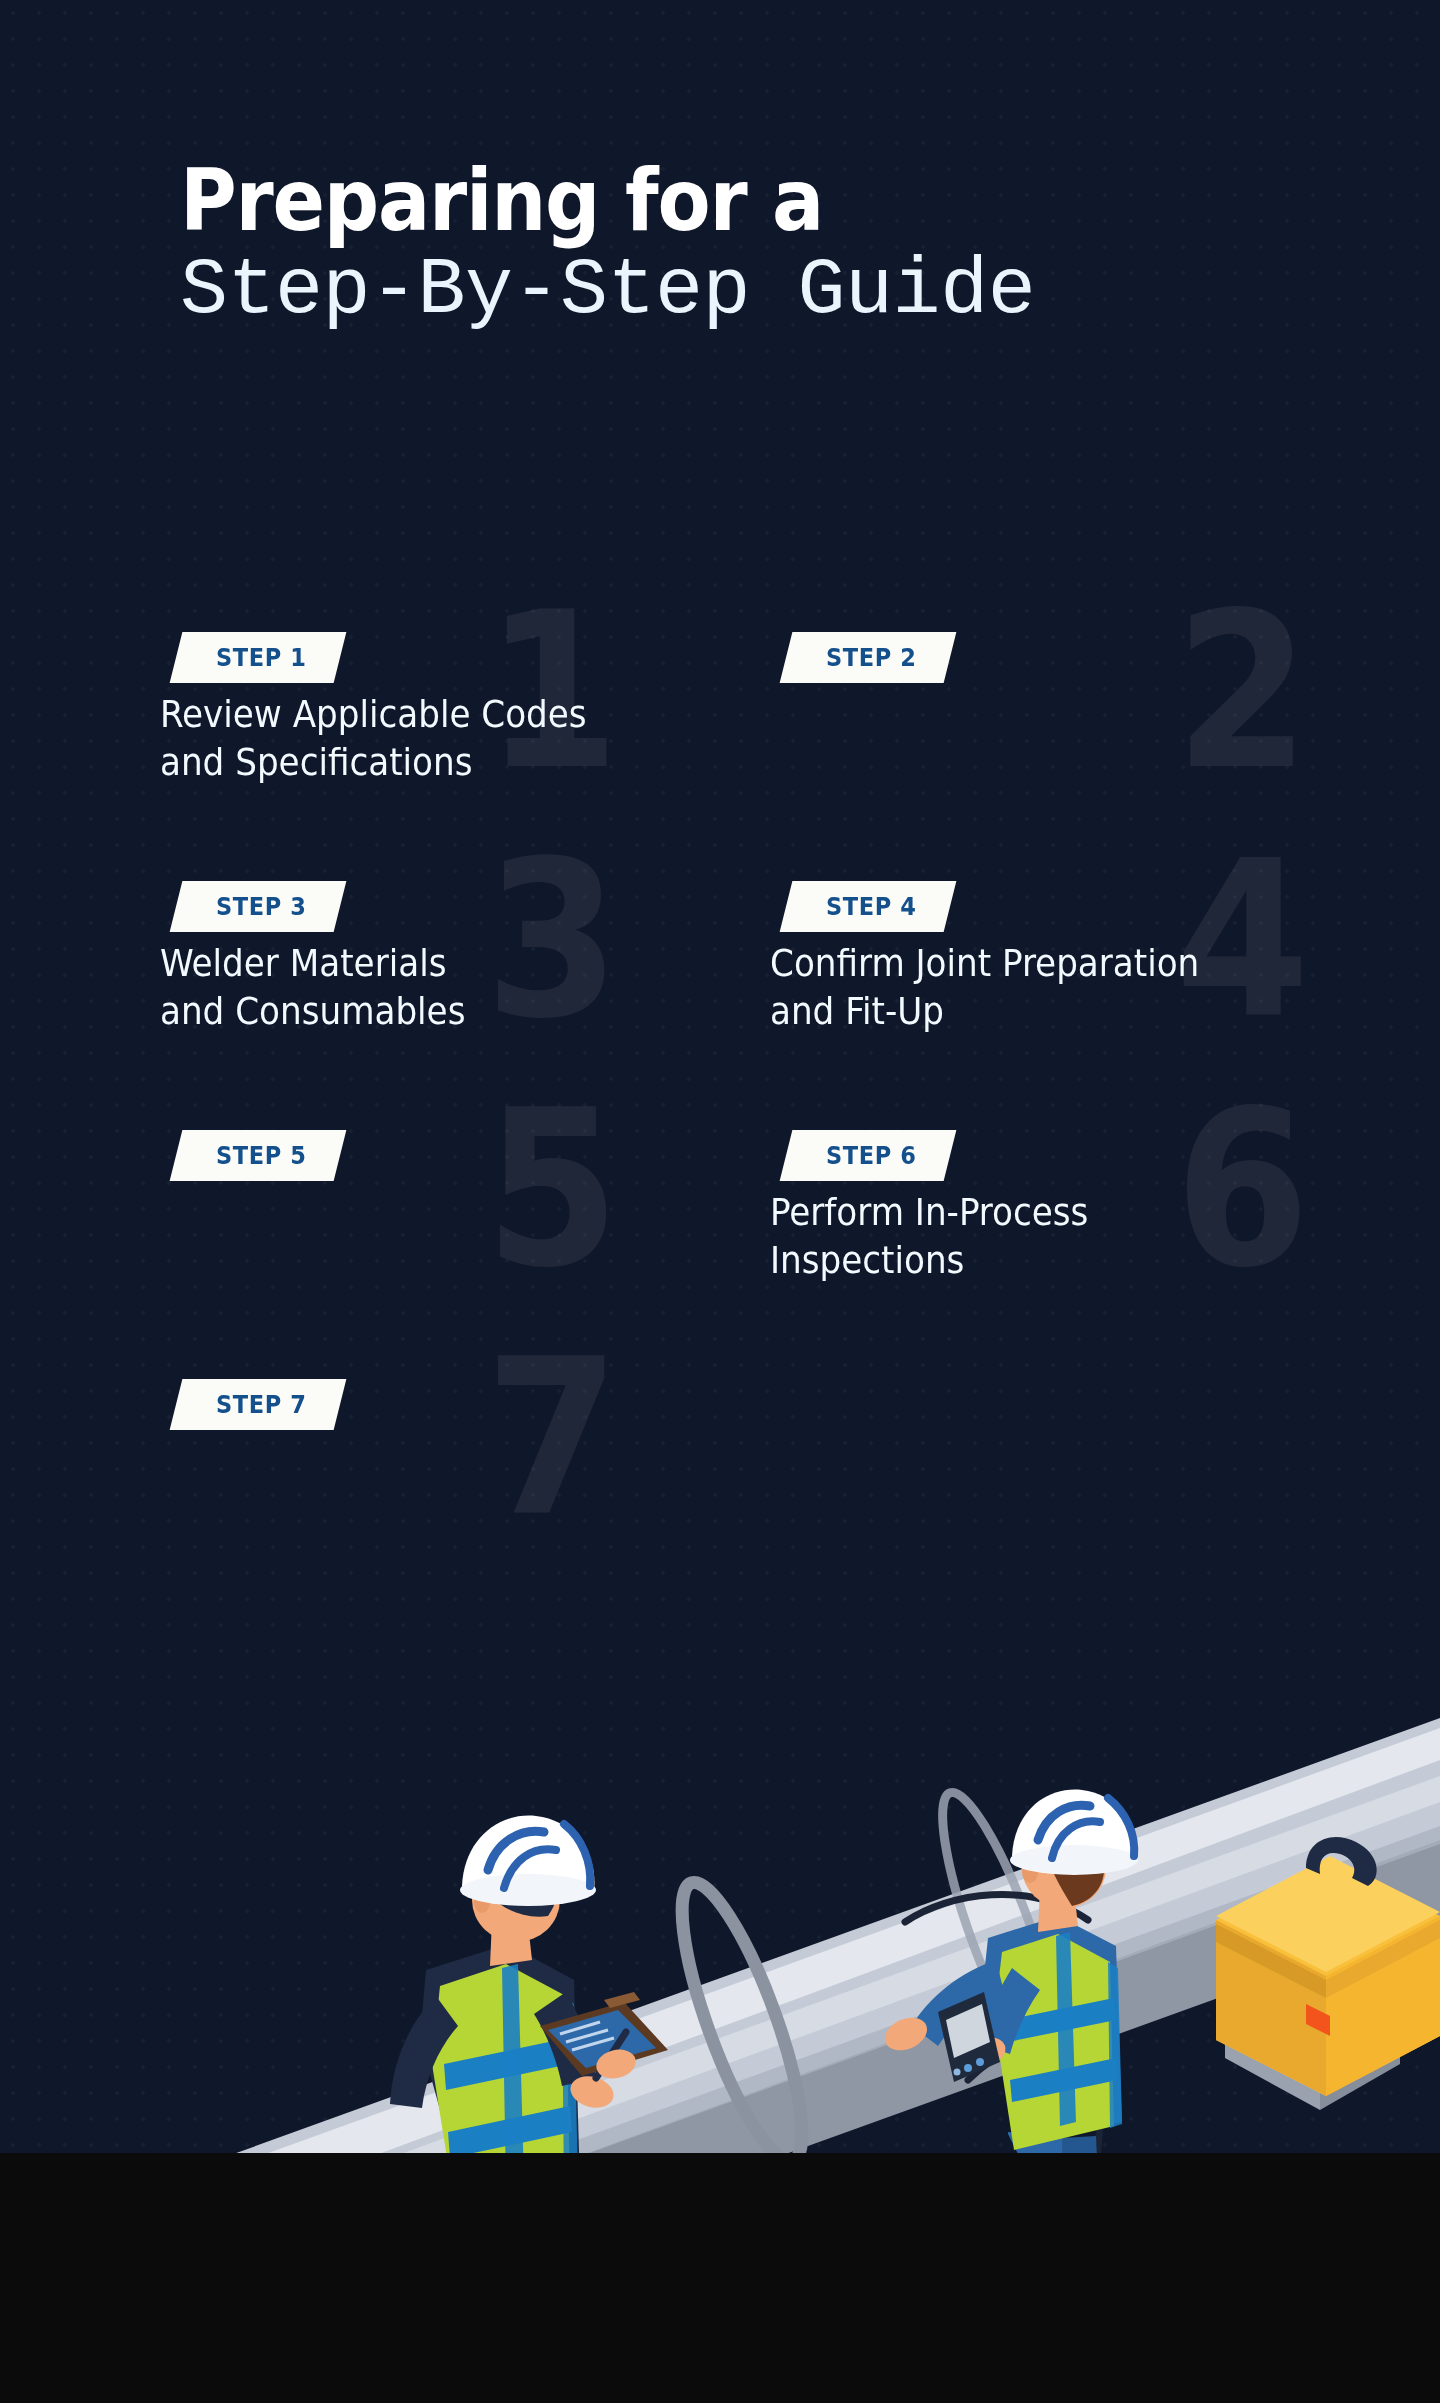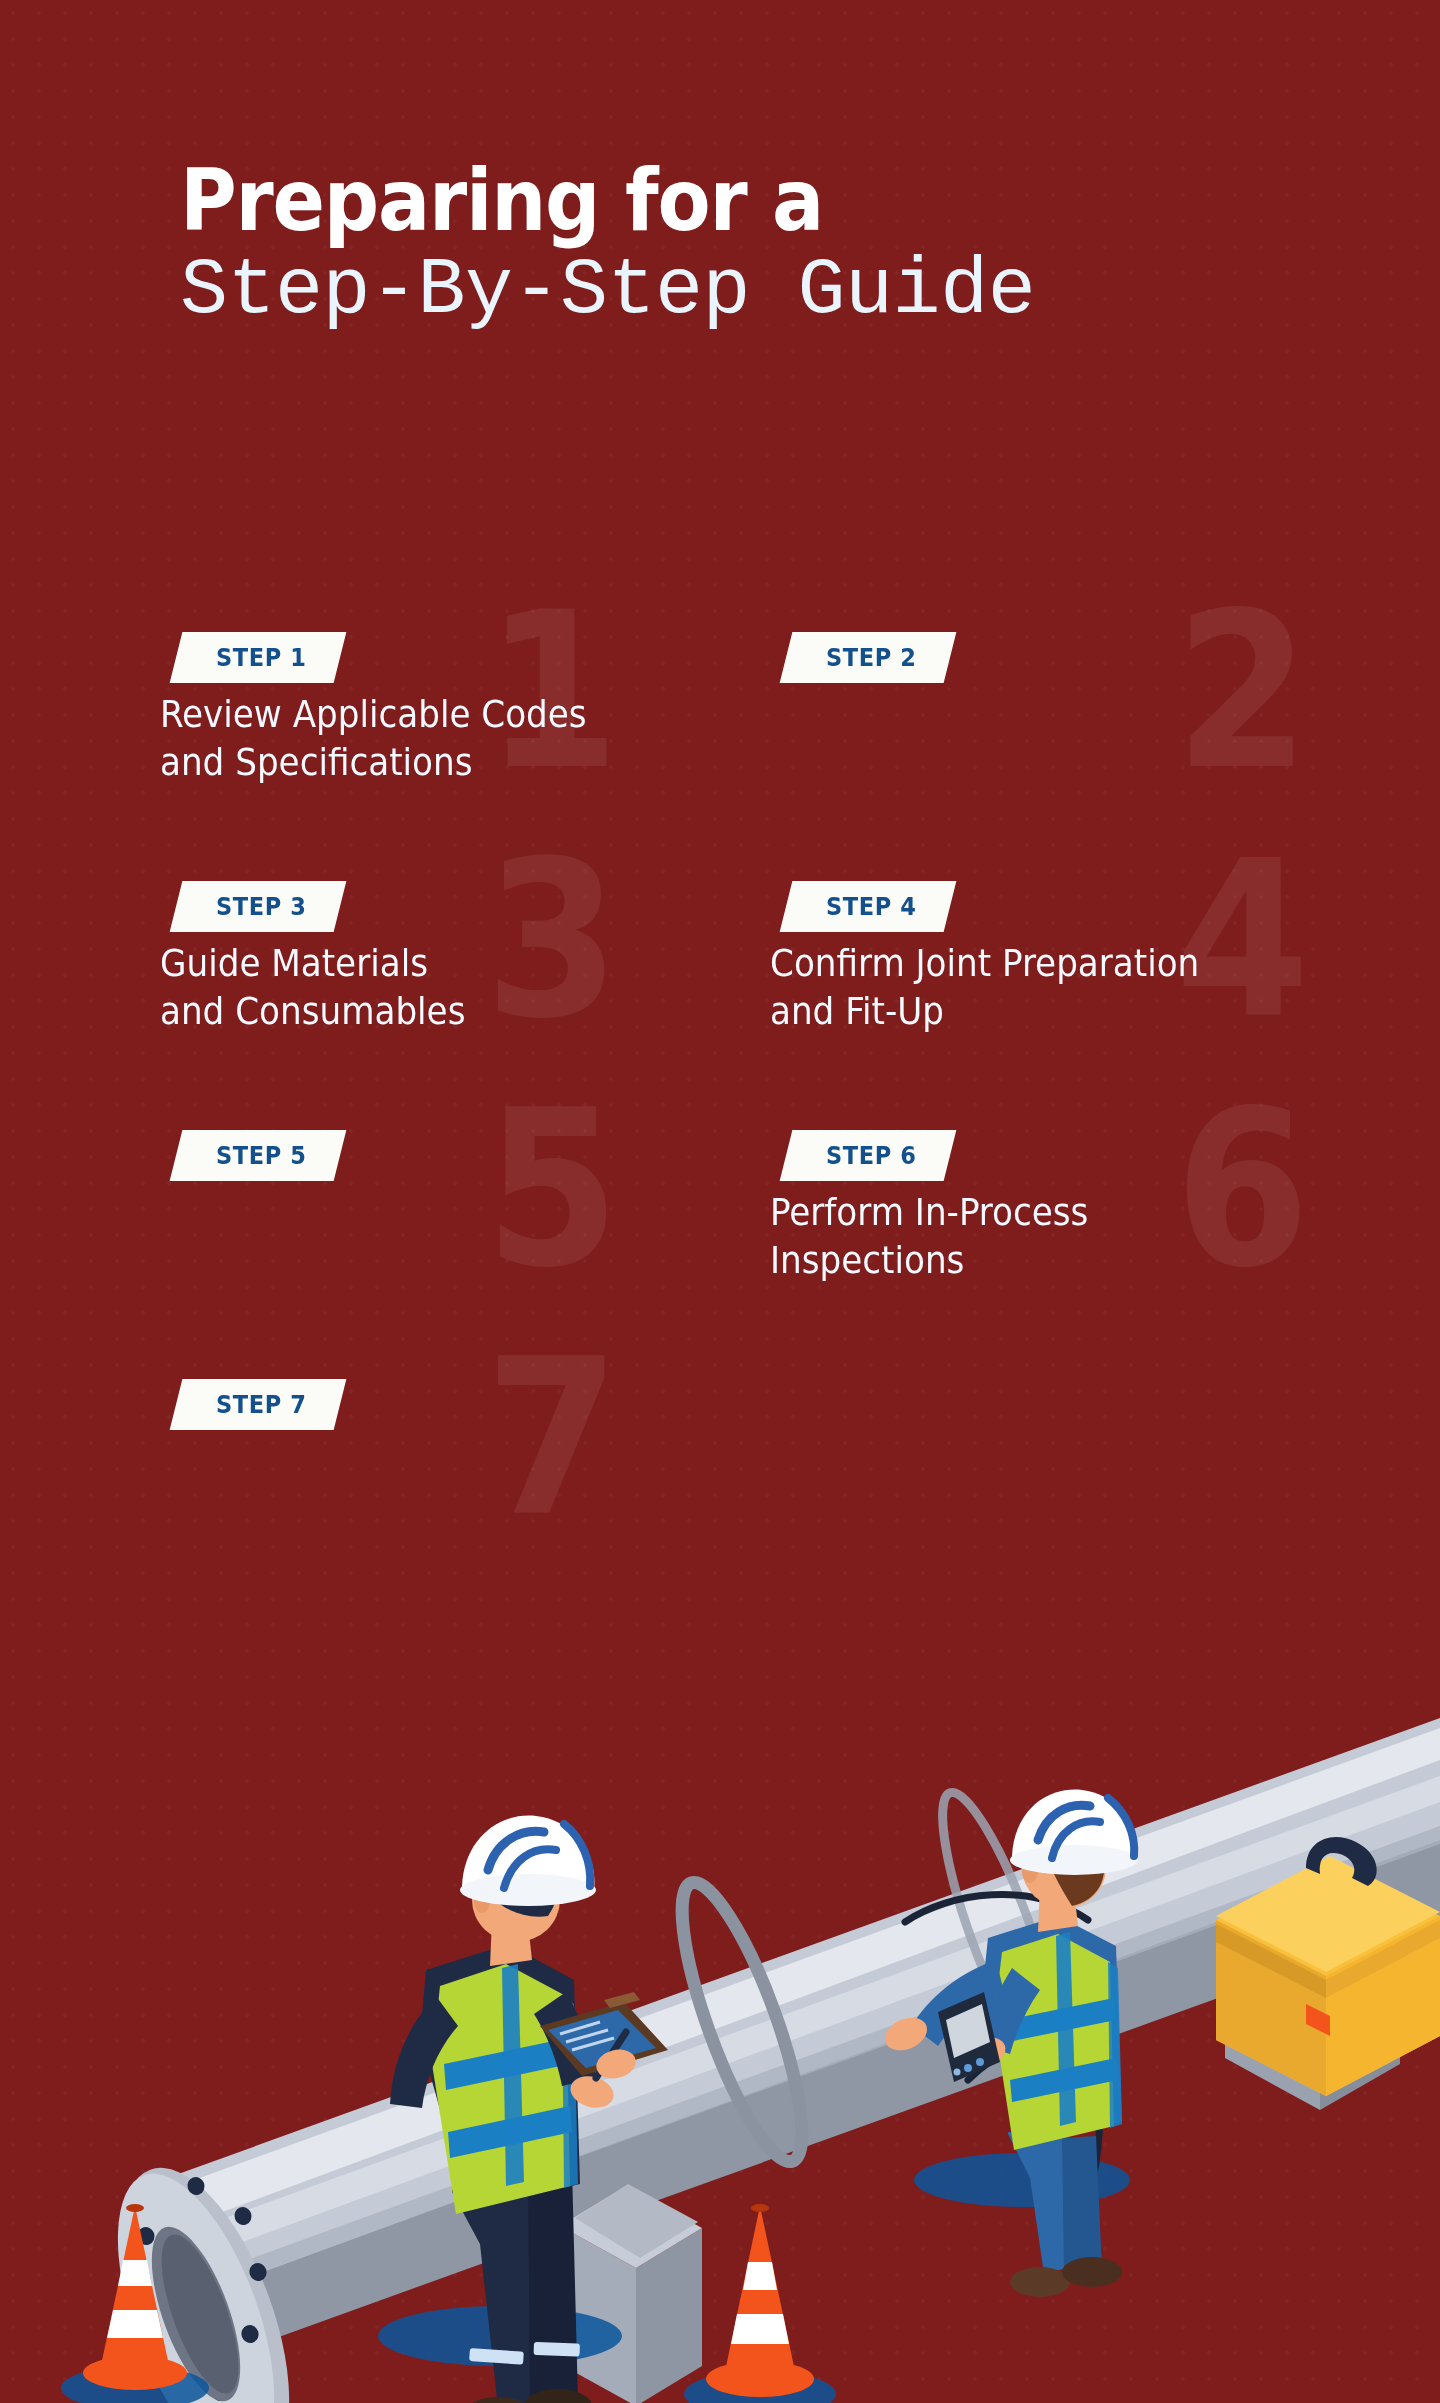--- a/index.html
+++ b/index.html
@@ -2,22 +2,22 @@
 <html><head>
 <meta charset="utf-8">
 <title>Welding Inspection Infographic</title>
 <style>
   * { margin:0; padding:0; box-sizing:border-box; }
   html,body { background:#0b0b0b; }
   body { font-family:"Liberation Sans", sans-serif; }
 
   .poster{
     position:relative;
-    width:1440px; height:2403px;
-    background:#7f1d1d;
+    width:1440px; height:2153px;
+    background:#0f172a;
     overflow:hidden;
   }
   
   .dots{
     position:absolute; inset:0;
     background-image:radial-gradient(rgba(255,255,255,.035) 1.6px, transparent 1.7px);
     background-size:26px 26px;
     pointer-events:none;
   }
 
@@ -121,21 +121,21 @@
     </div>
 
     <div class="step col2">
       <div class="ghost">2</div>
       <div class="badge"><span>STEP 2</span></div>
     </div>
 
     <div class="step col1">
       <div class="ghost">3</div>
       <div class="badge"><span>STEP 3</span></div>
-      <div class="step-text">Guide Materials
+      <div class="step-text">Welder Materials
 and Consumables</div>
     </div>
 
     <div class="step col2">
       <div class="ghost">4</div>
       <div class="badge"><span>STEP 4</span></div>
       <div class="step-text">Confirm Joint Preparation
 and Fit-Up</div>
     </div>
 

